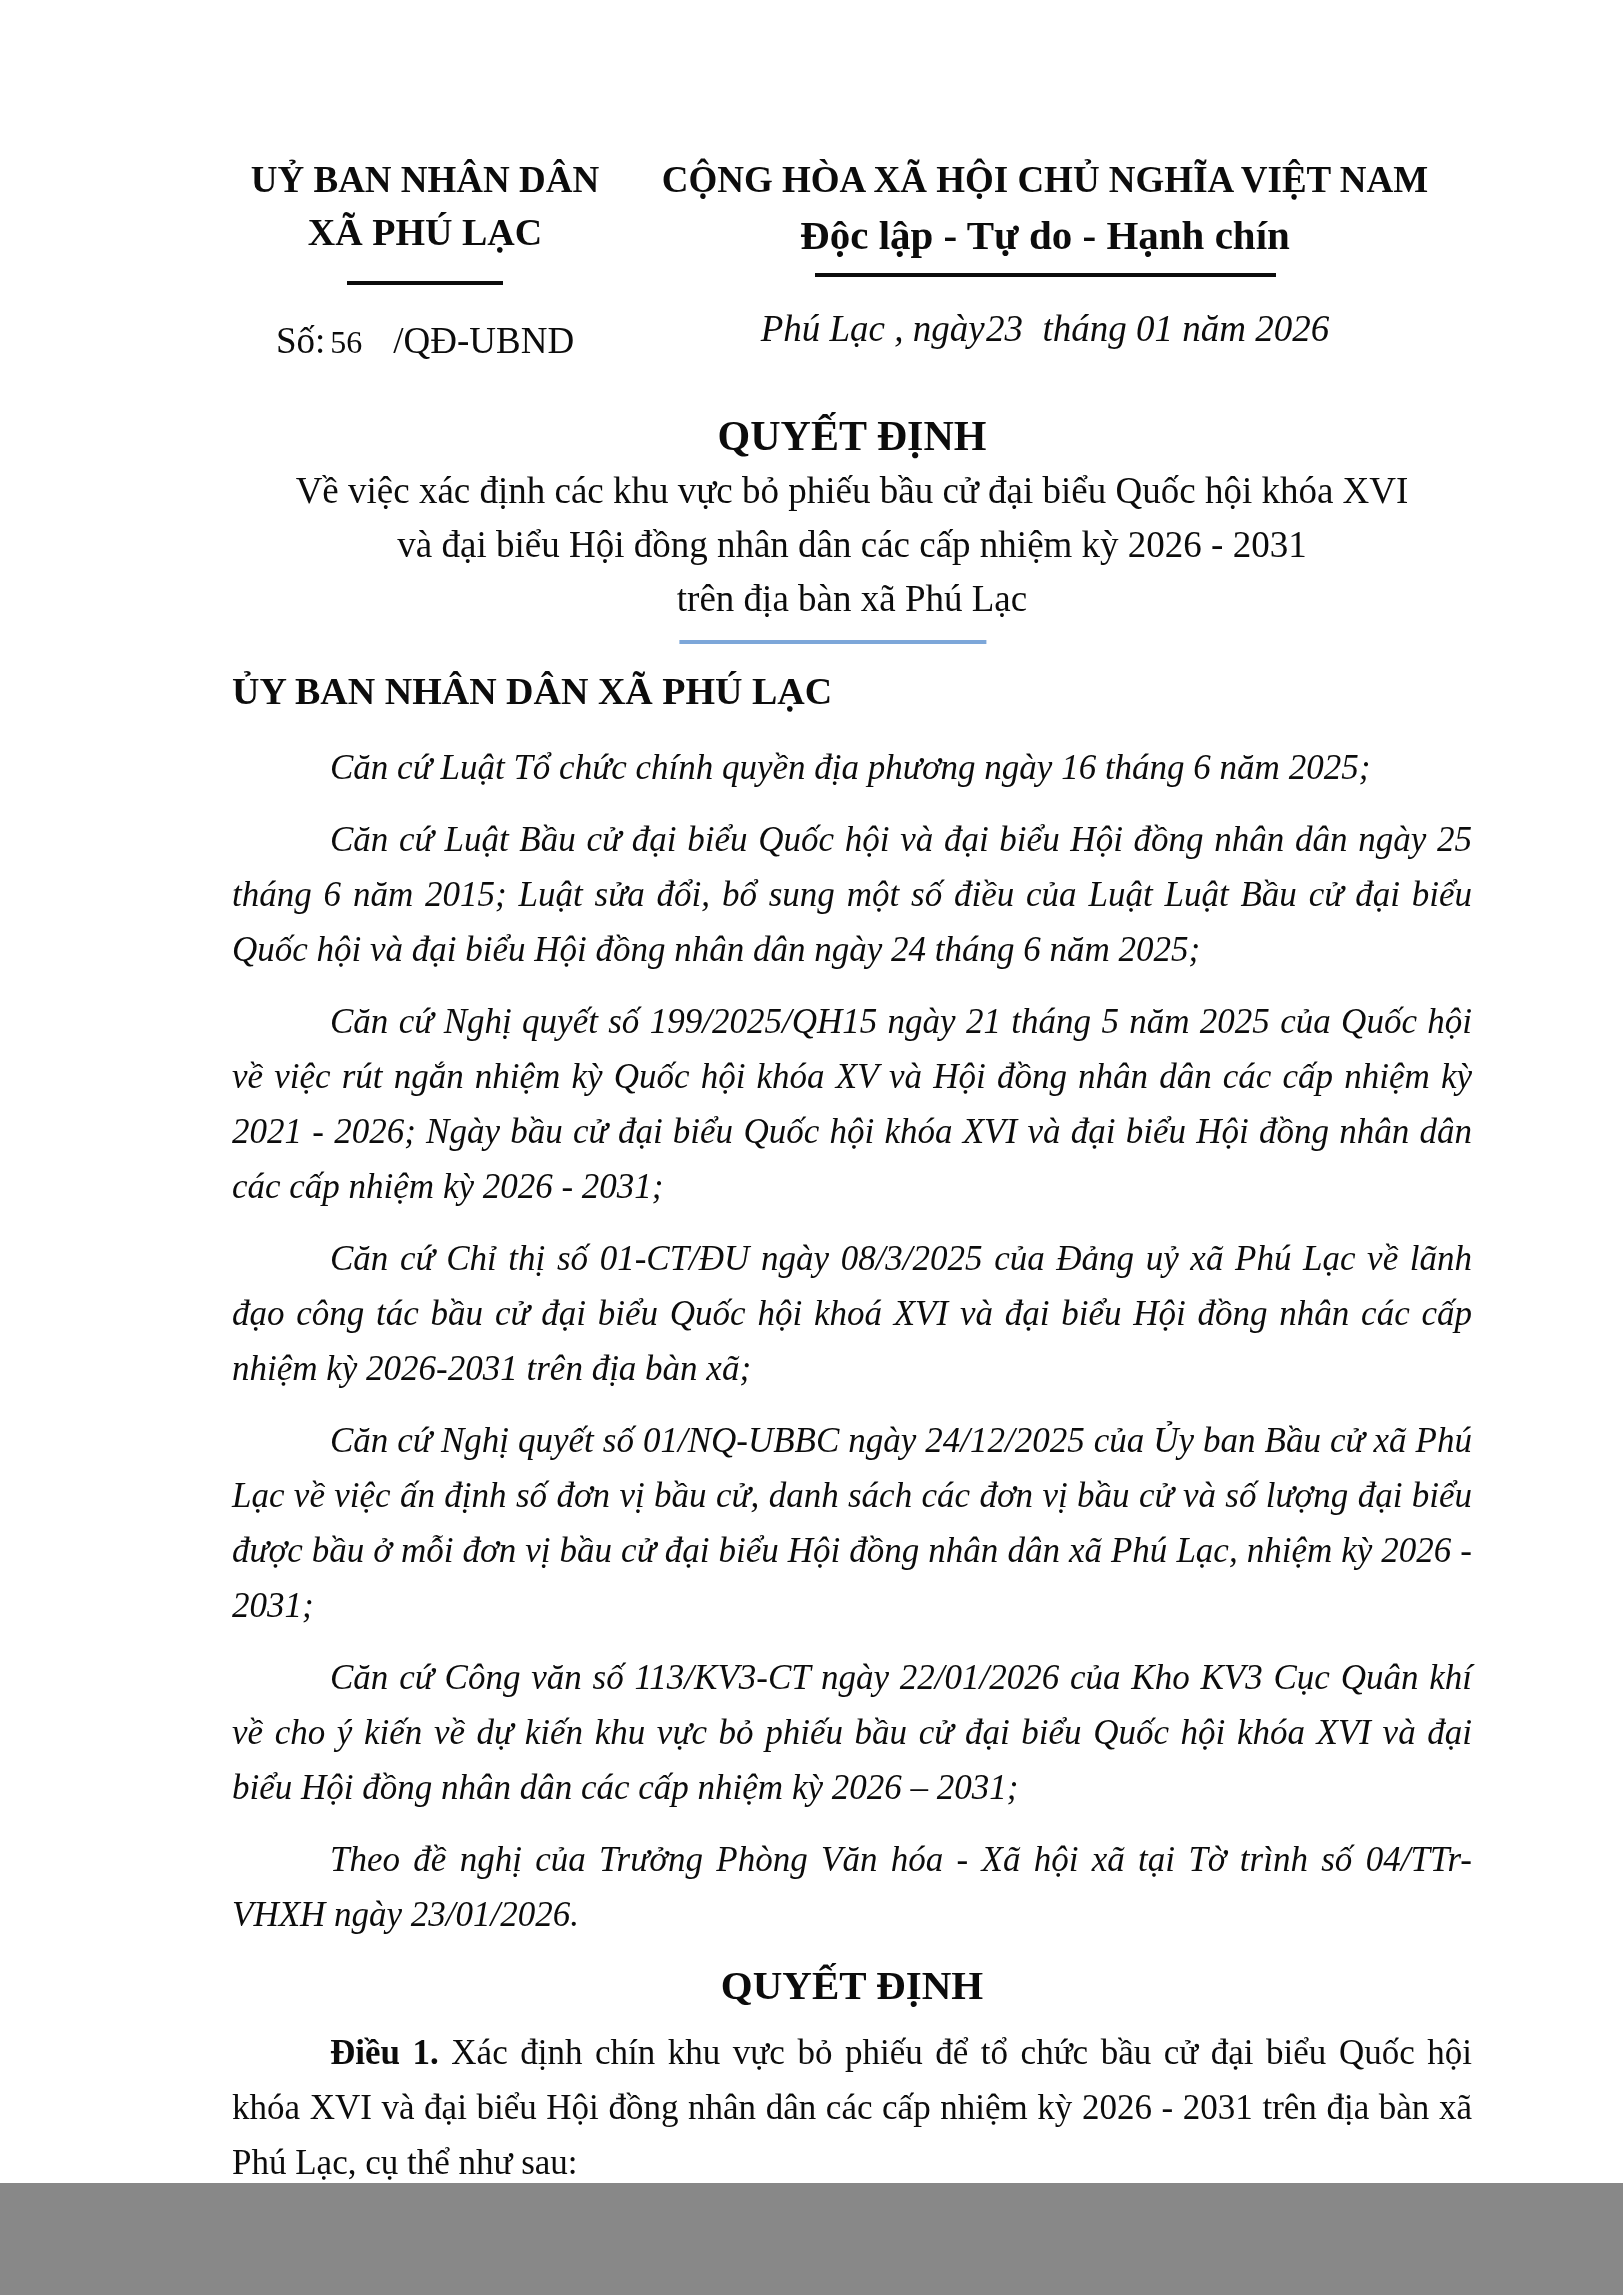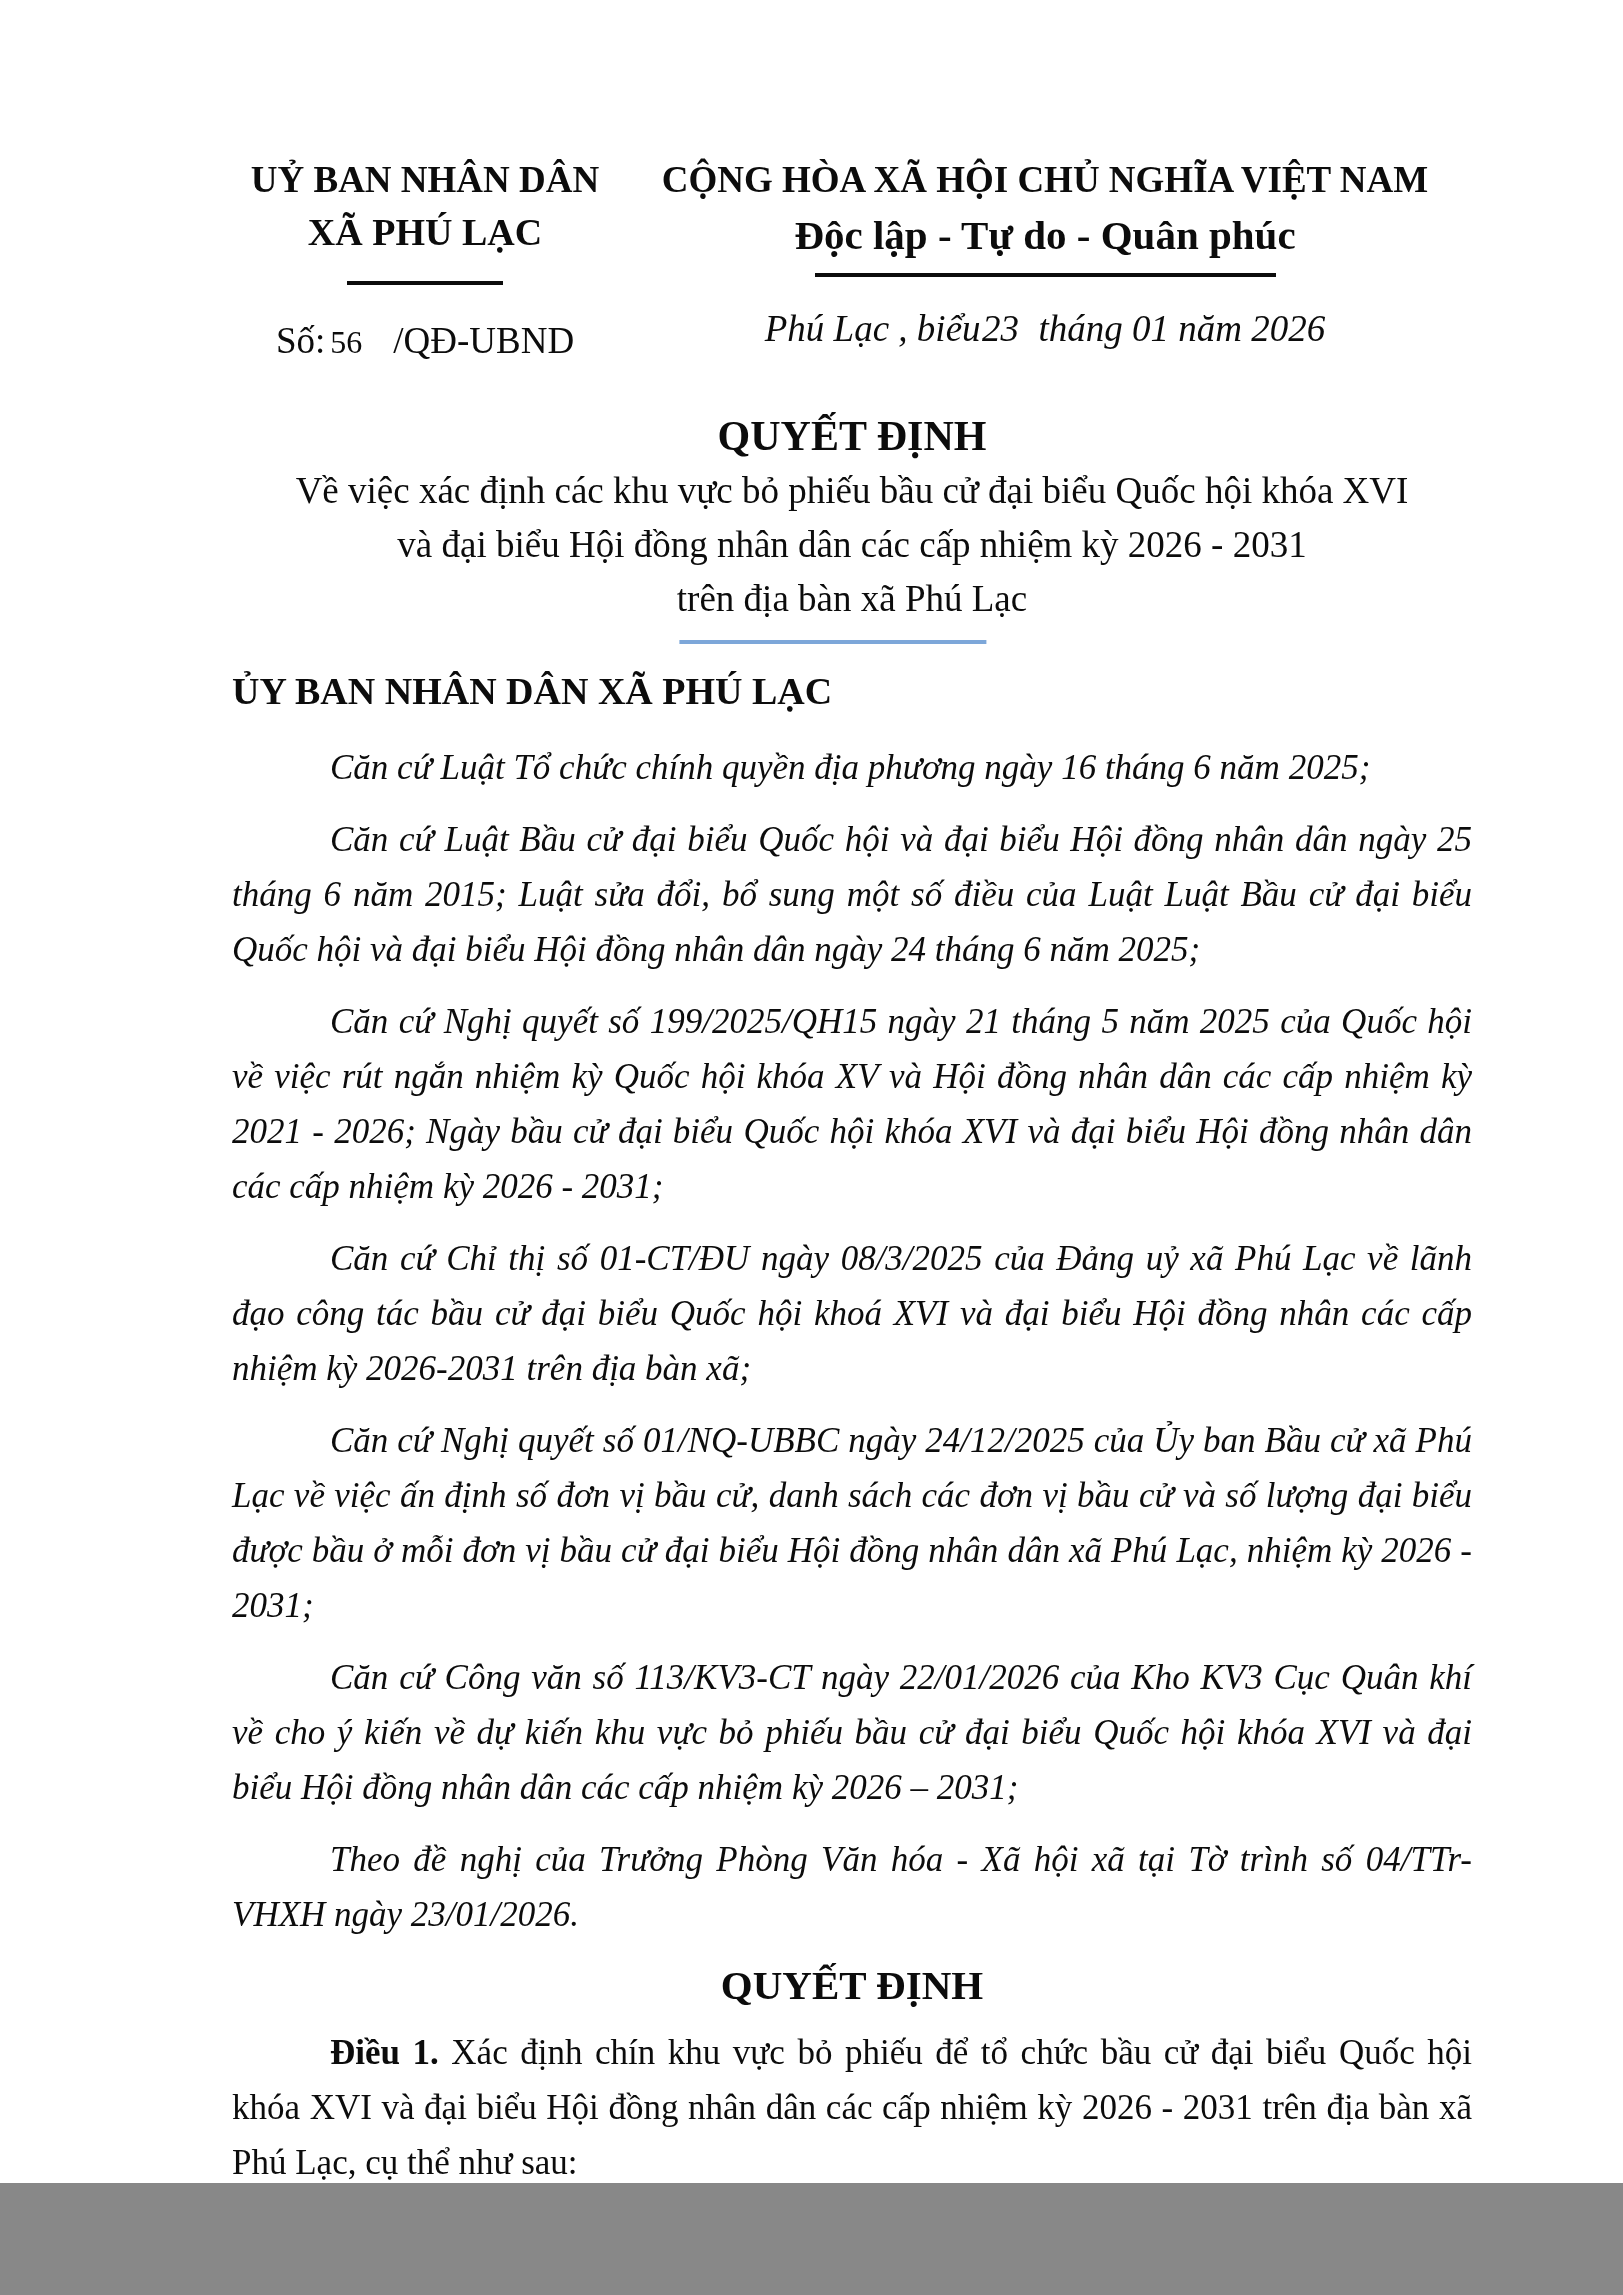--- a/index.html
+++ b/index.html
@@ -70,24 +70,24 @@
     <div class="issuer-col">
       <div class="issuer-line1">UỶ BAN NHÂN DÂN</div>
       <div class="issuer-line2">XÃ PHÚ LẠC</div>
       <div class="issuer-rule"></div>
       <div class="doc-number">
         <span>Số:</span><span class="num">56</span><span class="suffix">/QĐ-UBND</span>
       </div>
     </div>
     <div class="national-col">
       <div class="motto1">CỘNG HÒA XÃ HỘI CHỦ NGHĨA VIỆT NAM</div>
-      <div class="motto2">Độc lập - Tự do - Quân phúc</div>
+      <div class="motto2">Độc lập - Tự do - Hạnh chín</div>
       <div class="motto-rule"></div>
       <div class="dateline">
-        <span>Phú Lạc , biểu</span><span class="day">23</span><span class="suffix">tháng 01 năm 2026</span>
+        <span>Phú Lạc , ngày</span><span class="day">23</span><span class="suffix">tháng 01 năm 2026</span>
       </div>
     </div>
   </header>
 
   <section class="title-block">
     <div class="doc-type">QUYẾT ĐỊNH</div>
     <div class="title-line">Về việc xác định các khu vực bỏ phiếu bầu cử đại biểu Quốc hội khóa XVI</div>
     <div class="title-line">và đại biểu Hội đồng nhân dân các cấp nhiệm kỳ 2026 - 2031</div>
     <div class="title-line">trên địa bàn xã Phú Lạc</div>
     <div class="title-rule"></div>

